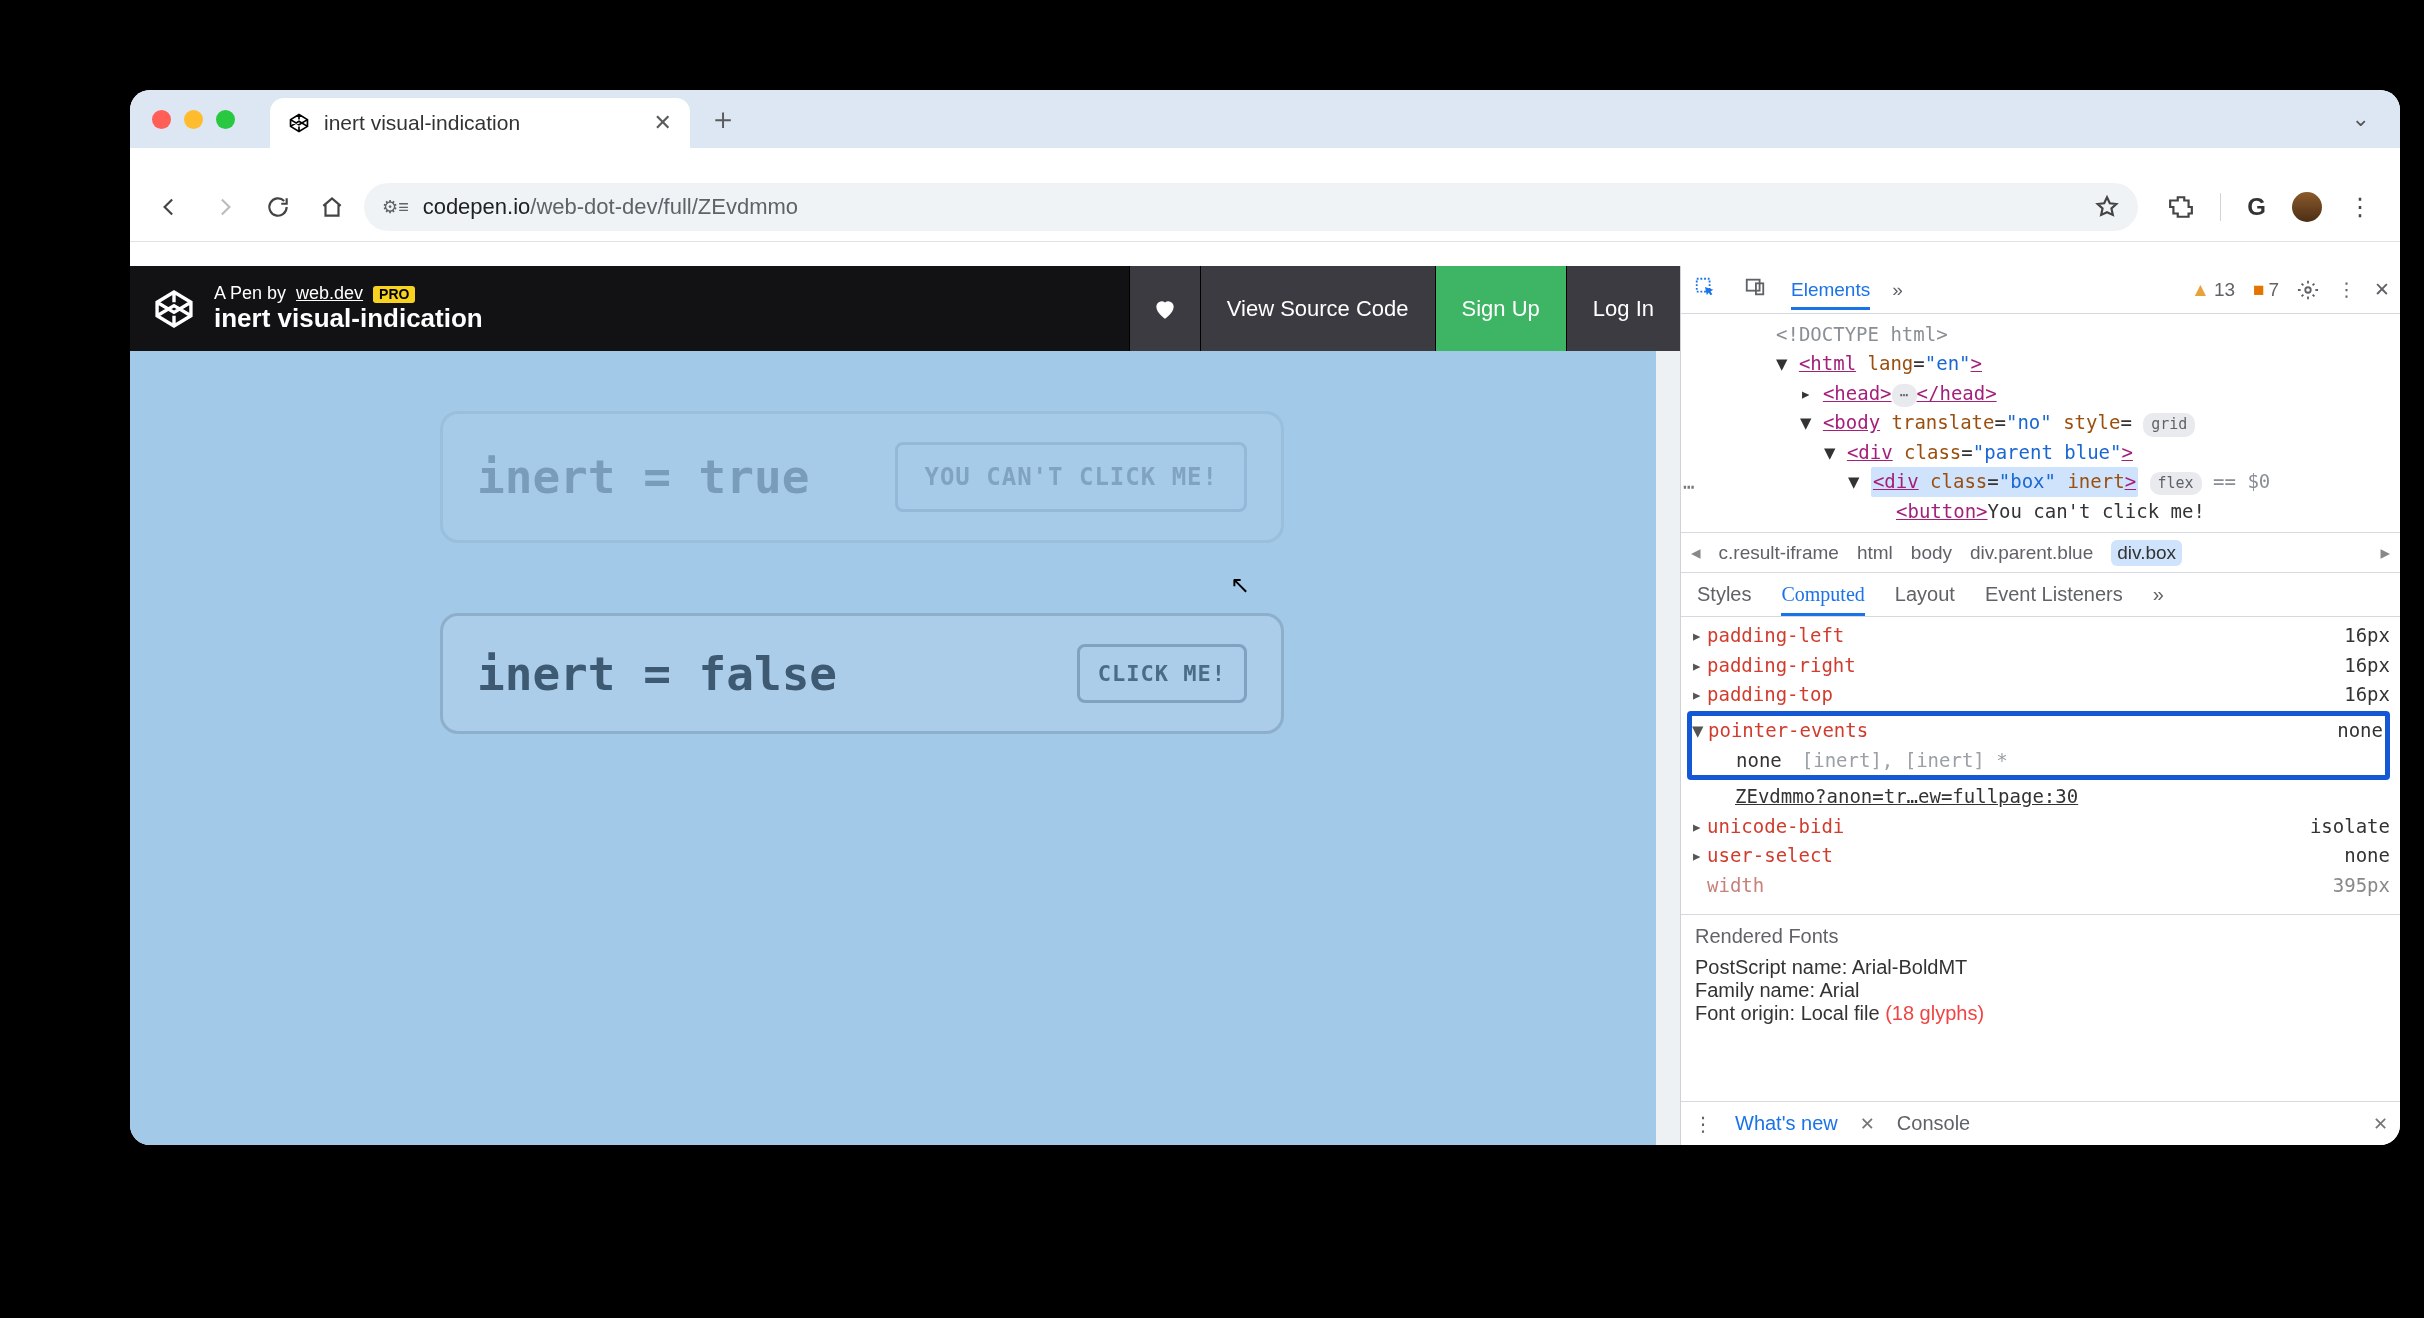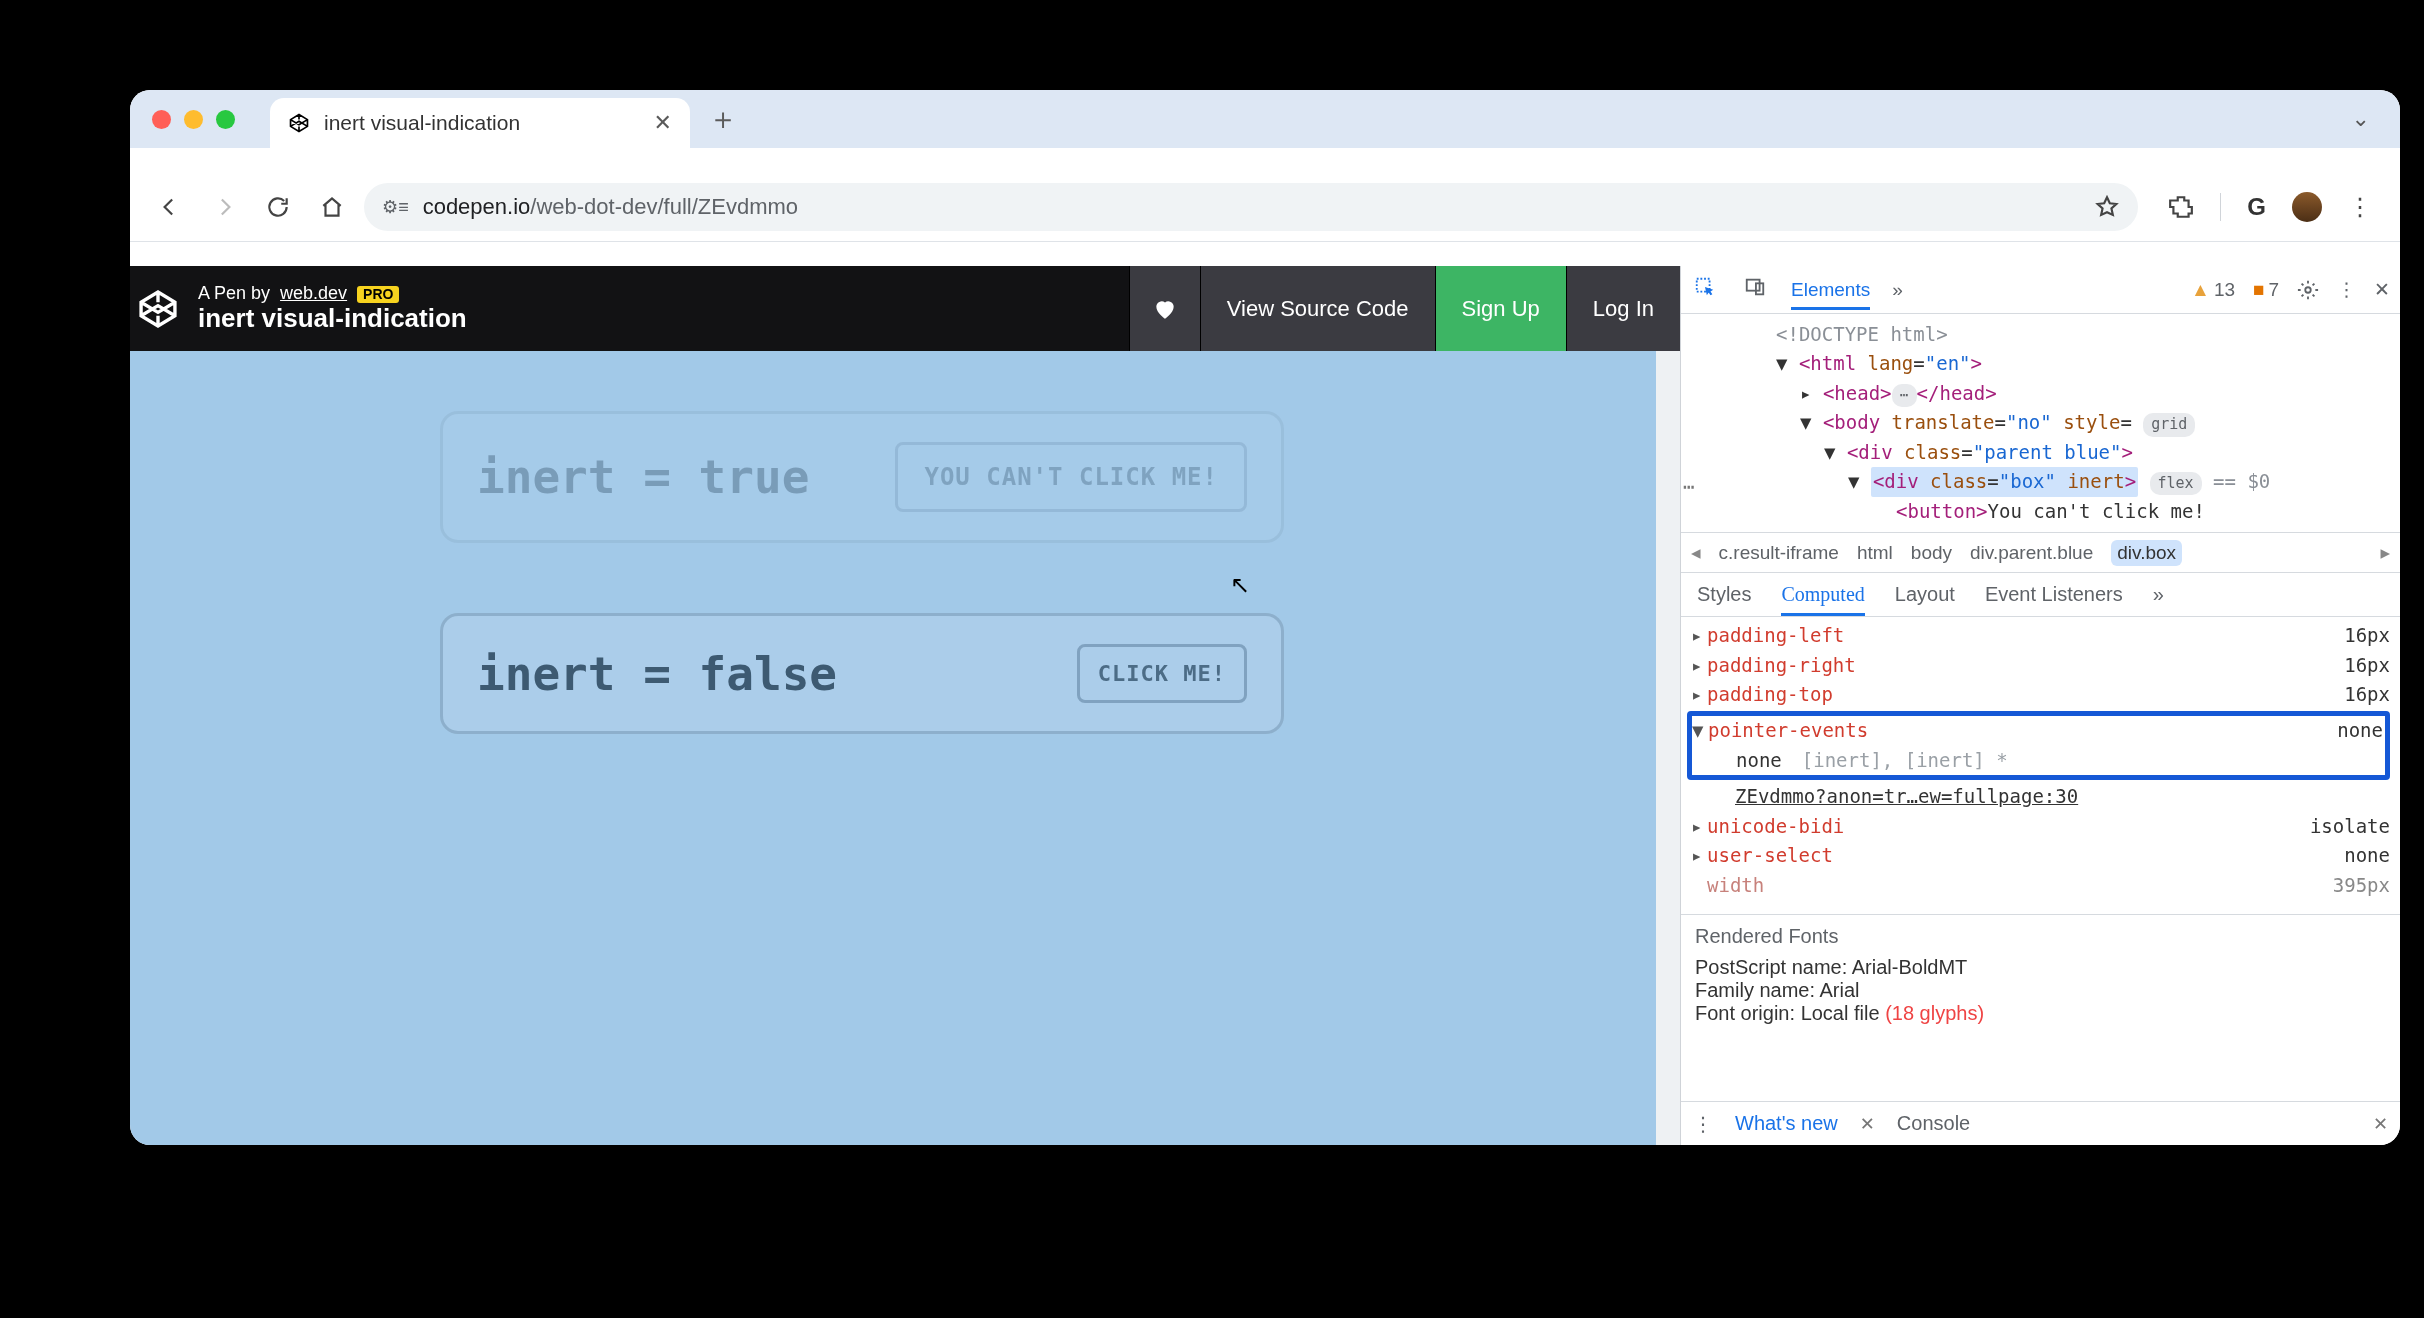--- a/index.html
+++ b/index.html
@@ -62,21 +62,21 @@
   .urlbar .dark{color:#202124;}
   .right-icons{display:flex;align-items:center;gap:26px;padding:0 10px 0 20px;color:#444;}
   .right-icons .sep{width:1px;height:28px;background:#d0d4d9;}
   .avatar{width:30px;height:30px;border-radius:50%;background:linear-gradient(#8b5a2b,#4b2e15);}
   
   .content{flex:1;display:flex;min-height:0;}
   .page{flex:1;display:flex;flex-direction:column;min-width:0;}
   
   .pen-header{
     height:85px;background:#121214;color:#fff;display:flex;align-items:center;
-    padding:0 0 0 6px;gap:18px;
+    padding:0 0 0 22px;gap:18px;
   }
   .pen-logo svg{width:44px;height:44px;display:block;}
   .pen-titles{display:flex;flex-direction:column;line-height:1.1;}
   .pen-byline{font-size:18px;display:flex;align-items:center;gap:10px;}
   .pro-badge{background:#f7d31f;color:#000;font-weight:700;font-size:14px;padding:1px 6px;border-radius:3px;}
   .pen-title{font-size:26px;font-weight:700;}
   .pen-actions{margin-left:auto;display:flex;align-items:stretch;height:100%;}
   .pen-btn{display:flex;align-items:center;justify-content:center;padding:0 26px;font-size:22px;background:#3b3b41;border-left:1px solid #000;cursor:pointer;}
   .pen-btn.heart{padding:0 22px;}
   .pen-btn.green{background:#3db564;}
@@ -110,21 +110,21 @@
   .dt-tabs .icon{width:28px;text-align:center;}
   .dt-tabs .active{color:#1a73e8;border-bottom:3px solid #1a73e8;padding-bottom:6px;margin-bottom:-9px;}
   .dt-tabs .warn{display:flex;align-items:center;gap:4px;}
   .dt-tabs .right{margin-left:auto;display:flex;align-items:center;gap:18px;}
   .dt-dom{
     font-family:ui-monospace,Menlo,Consolas,monospace;
     padding:6px 6px 6px 95px;color:#333;line-height:1.55;font-size:19px;
     position:relative;border-bottom:1px solid #d6dadf;
   }
   .dt-dom .line{white-space:pre;}
-  .t-tag{color:#a41f7a;}
+  .t-tag{color:#a41f7a;text-decoration:underline;}
   .t-attr{color:#9a4f0e;}
   .t-val{color:#1967d2;}
   .t-grey{color:#8a8f96;}
   .pill{background:#e8eaed;border-radius:10px;padding:0 8px;font-size:15px;color:#5f6368;display:inline-block;}
   .l0{margin-left:0;} .l1{margin-left:24px;} .l2{margin-left:48px;}
   .l3{margin-left:72px;} .l5{margin-left:120px;}
   .dt-dom .selected{background:#cfe3fc;border-radius:2px;display:inline-block;padding:0 2px;}
   .dt-dom .threedots{position:absolute;left:2px;top:158px;color:#777;}
   .dt-crumbs{
     height:40px;border-bottom:1px solid #d6dadf;display:flex;align-items:center;

